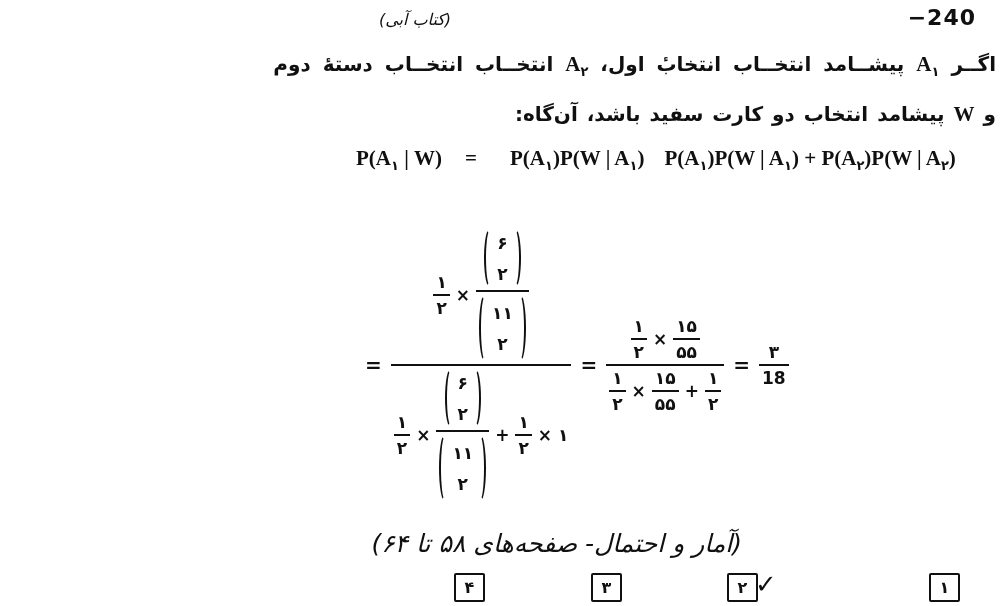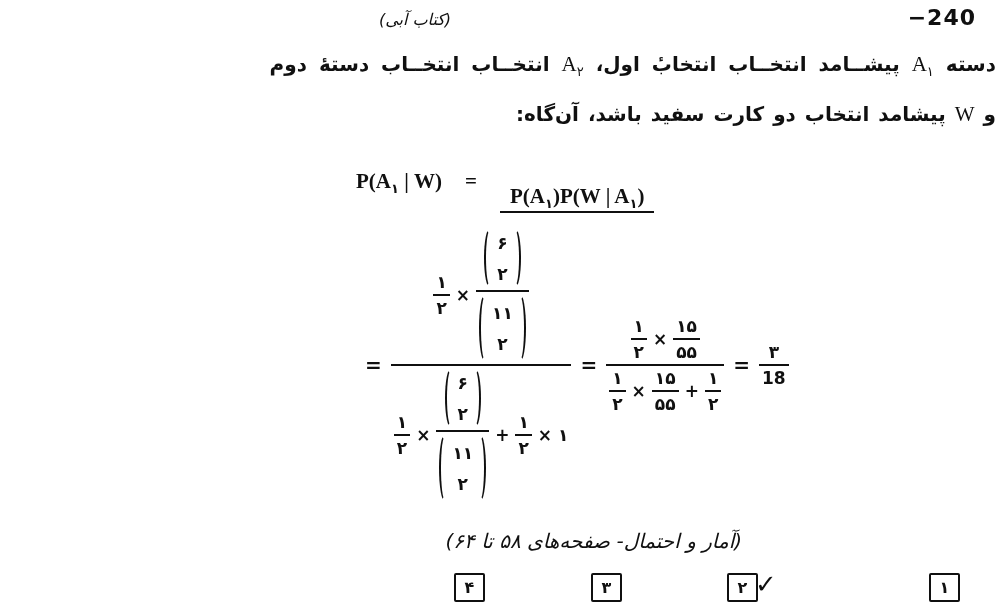--- a/index.html
+++ b/index.html
@@ -22,33 +22,33 @@
 
   
   .fa-line{
     direction:rtl;white-space:nowrap;
     font-size:20px;font-weight:bold;
   }
   #line1{top:52px;right:4px;word-spacing:5px;}
   #line2{top:102px;right:4px;word-spacing:2px;text-align:center;}
   .latin-var{
     font-family:"Liberation Serif","DejaVu Sans",serif;
-    font-weight:normal;font-size:21px;margin-top:40px;
+    font-weight:bold;font-size:21px;margin-top:40px;
   }
   .latin-var sub{font-size:13px;line-height:0;}
 
   
   #bayes{
     top:146px;left:356px;direction:ltr;
     display:flex;align-items:center;gap:23px;white-space:nowrap;
     font-family:"Liberation Serif","DejaVu Sans",serif;
     font-weight:bold;font-size:21px;
   }
   #bayes sub{font-size:13px;line-height:0;}
-  .bfrac{display:inline-flex;flex-direction:column;align-items:flex-start;margin-top:38px;}
+  .bfrac{display:inline-flex;flex-direction:row;align-items:flex-start;}
   .bfrac .row{padding:0 10px;text-align:center;}
   .bfrac .fbar{align-self:stretch;height:0;border-top:2.5px solid #101010;margin:2px 0 3px;}
 
   
   #calc{
     top:228px;left:364px;direction:ltr;
     display:flex;align-items:center;gap:8px;
     font-size:17px;font-weight:bold;
   }
   .frac{display:inline-flex;flex-direction:column;align-items:center;}
@@ -63,21 +63,21 @@
   .paren{box-sizing:border-box;border:2.5px solid transparent;border-radius:50%;width:12px;}
   .paren.l{border-left-color:#101010;}
   .paren.r{border-right-color:#101010;}
   .binom.h60 .paren{height:60px;}
   .binom.h66 .paren{height:68px;}
   .bcol{display:inline-flex;flex-direction:column;align-items:center;gap:11px;padding:0 1px;}
 
   
   #source-line{
     top:529px;right:258px;direction:rtl;white-space:nowrap;
-    font-size:20px;font-style:italic;letter-spacing:0.3px;
+    font-size:25px;font-style:italic;letter-spacing:0.3px;
   }
 
   
   .answer-box{
     position:absolute;top:573px;width:27px;height:25px;
     box-sizing:content-box;border:2.5px solid #101010;border-radius:2px;
     display:flex;align-items:center;justify-content:center;
     font-size:16px;font-weight:bold;background:#fff;cursor:pointer;
   }
   #ans1{left:929px;}
@@ -87,39 +87,40 @@
   #check{position:absolute;left:755px;top:569px;font-size:26px;font-weight:bold;}
 </style>
 </head>
 <body>
 
 <div class="abs" id="page-number">−240</div>
 
 <div class="abs" id="book-tag">(کتاب آبی)</div>
 
 <div class="abs fa-line" id="line1">
-  <span>دسته</span>
+  <span>اگــر</span>
   <span class="latin-var" dir="ltr"><span>A</span><sub>۱</sub></span>
   <span>پیشــامد انتخــاب انتخابٔ اول،</span>
   <span class="latin-var" dir="ltr"><span>A</span><sub>۲</sub></span>
   <span>انتخــاب انتخــاب دستهٔ دوم</span>
 </div>
 
 <div class="abs fa-line" id="line2">
   <span>و</span>
   <span class="latin-var" dir="ltr">W</span>
   <span>پیشامد انتخاب دو کارت سفید باشد، آن‌گاه:</span>
 </div>
 
 <div class="abs" id="bayes">
   <span><span>P(A</span><sub>۱</sub><span> | W)</span></span>
   <span>=</span>
   <span class="bfrac">
     <span class="row"><span>P(A</span><sub>۱</sub><span>)P(W | A</span><sub>۱</sub><span>)</span></span>
     <span class="fbar"></span>
+    <span class="row"><span>P(A</span><sub>۱</sub><span>)P(W | A</span><sub>۱</sub><span>) + P(A</span><sub>۲</sub><span>)P(W | A</span><sub>۲</sub><span>)</span></span>
   </span>
 </div>
 
 <div class="abs" id="calc">
   <span class="op eq">=</span>
 
   <span class="frac">
     <span class="fnum">
       <span class="frac">
         <span class="fnum">۱</span>

